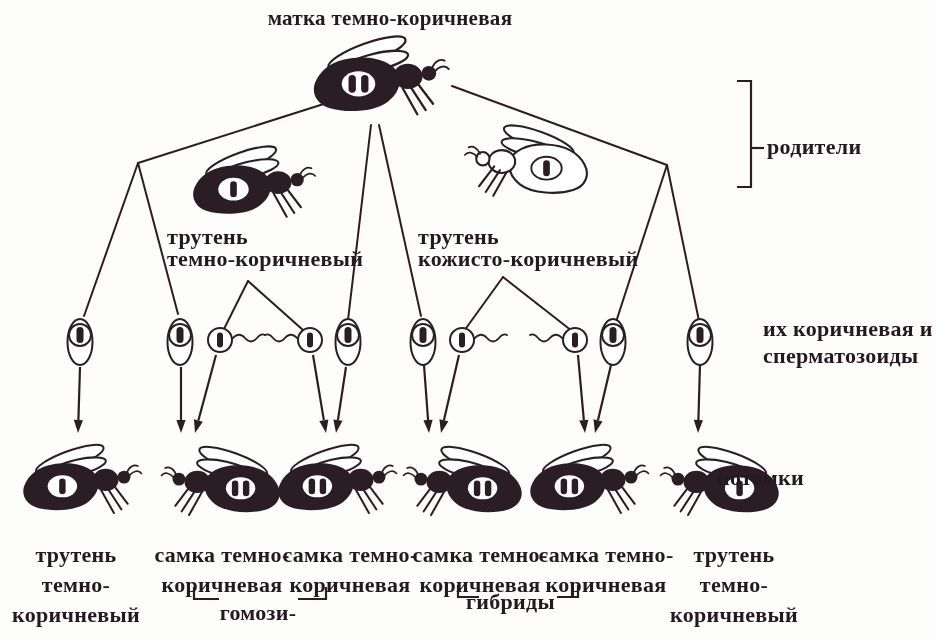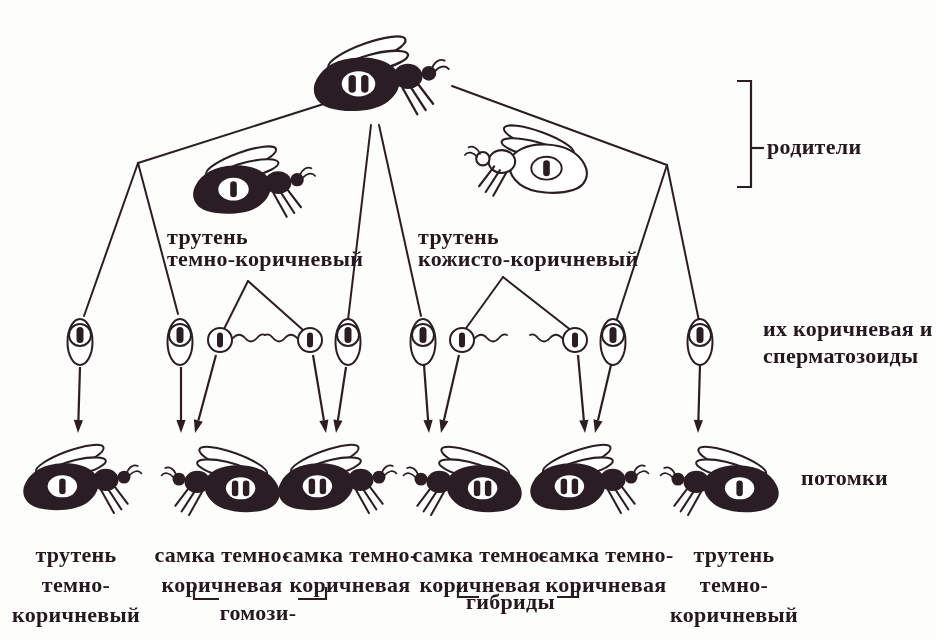--- a/index.html
+++ b/index.html
@@ -226,30 +226,31 @@
         <path d="M 9,-10 C 7,-22 -10,-30 -30,-29 C -50,-28 -63,-21 -70,-8 C -76,3 -71,15 -58,19 C -42,24 -15,23 -2,13 C 7,6 10,-2 9,-10 Z" fill="#2a1e24" stroke="none" stroke-width="2.2"></path>
         <ellipse cx="17" cy="-11" rx="14" ry="12" fill="#2a1e24" stroke="none" stroke-width="2.2"></ellipse>
         <circle cx="37" cy="-14" r="7" fill="#2a1e24" stroke="none" stroke-width="2.2"></circle>
         <path d="M 40,-19 C 43,-26 48,-28 52,-26 M 43,-16 C 47,-21 53,-22 56,-18" fill="none" stroke="#2a1e24" stroke-width="1.8" stroke-linecap="round"></path>
         <path d="M 12,0 L 26,25 M 19,-2 L 34,21 M 25,-6 L 41,15" fill="none" stroke="#2a1e24" stroke-width="2.2" stroke-linecap="round"></path>
         <ellipse cx="-30" cy="-4" rx="16" ry="12" fill="#fff" stroke="none" stroke-width="2"></ellipse>
         <rect x="-33.5" y="-12.5" width="7" height="17" rx="3.5" fill="#2a1e24"></rect>
       </g>
     </svg>
 
+  <div class="lbl t21 ctr" style="left:210px;top:7px;width:360px;">матка темно-коричневая</div>
 
   <div class="lbl t19" style="left:167px;top:226px;">трутень
 темно-коричневый</div>
   <div class="lbl t19" style="left:418px;top:226px;">трутень
 кожисто-коричневый</div>
 
   <div class="lbl t19" style="left:767px;top:136px;">родители</div>
   <div class="lbl t19 wide" style="left:763px;top:315px;">их коричневая и
 сперматозоиды</div>
-  <div class="lbl t19" style="left:801px;top:467px;">потомки</div>
+  <div class="lbl t19" style="left:717px;top:467px;">потомки</div>
 
   <div class="lbl t18 ctr" style="left:0px;top:540px;width:152px;">трутень темно-
 коричневый</div>
   <div class="lbl t18 ctr" style="left:150px;top:540px;width:144px;">самка темно-
 коричневая</div>
   <div class="lbl t18 ctr" style="left:278px;top:540px;width:144px;">самка темно-
 коричневая</div>
   <div class="lbl t18 ctr" style="left:408px;top:540px;width:144px;">самка темно-
 коричневая</div>
   <div class="lbl t18 ctr" style="left:534px;top:540px;width:144px;">самка темно-

